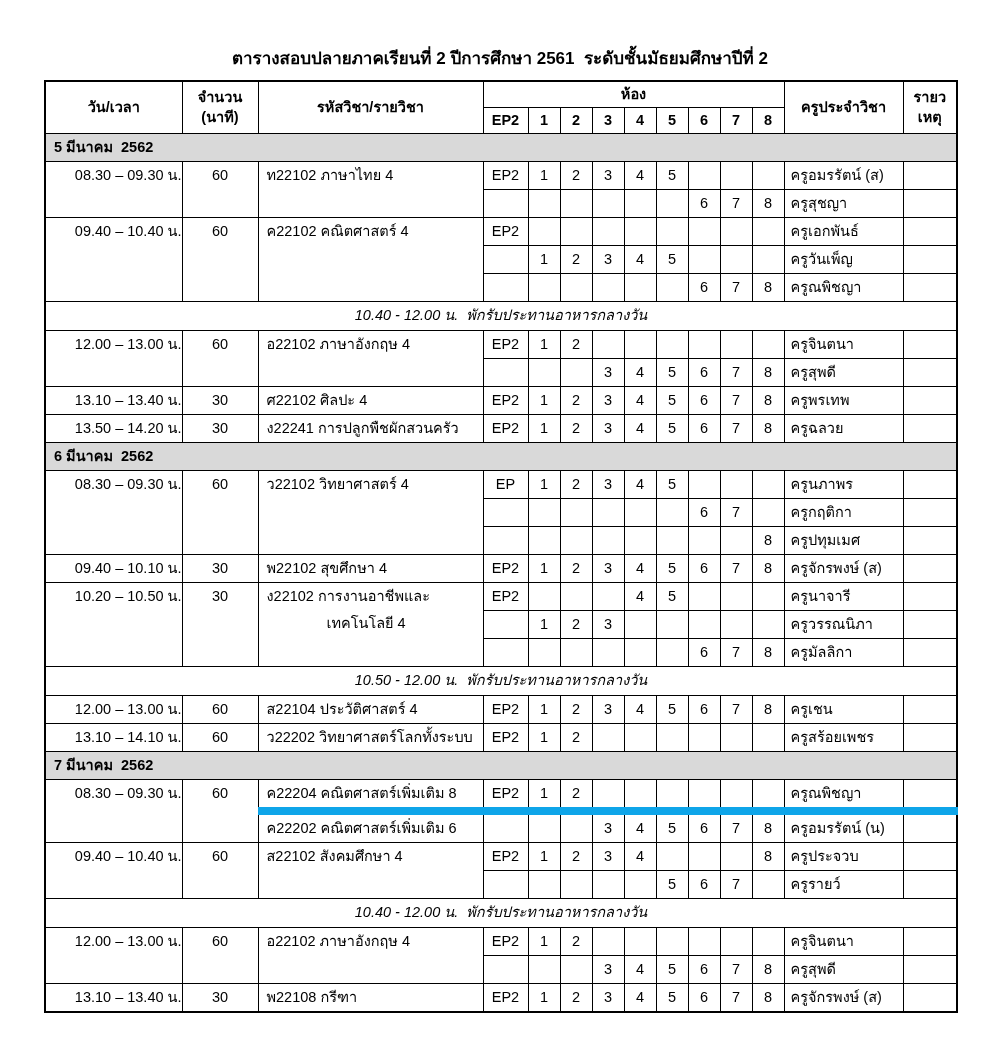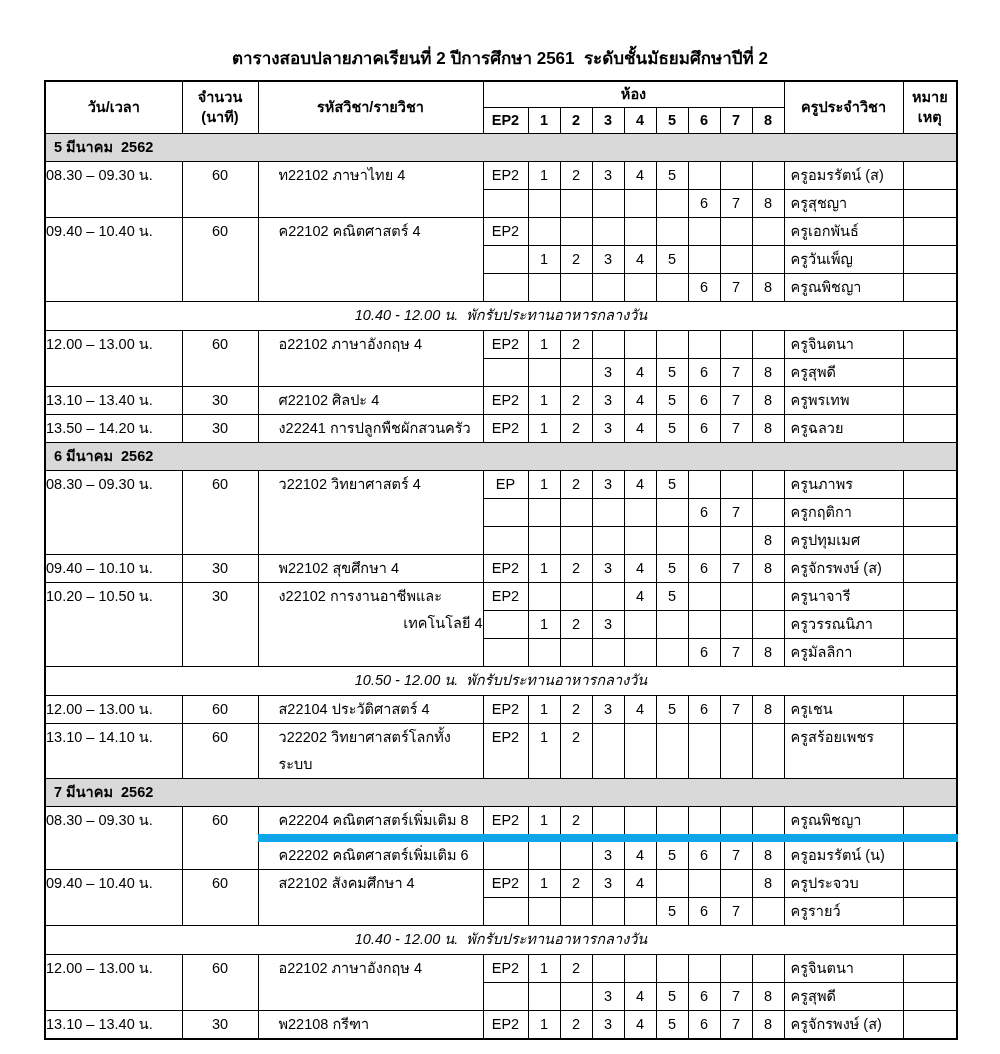--- a/index.html
+++ b/index.html
@@ -9,24 +9,24 @@
          font-weight:bold;font-size:17px;white-space:pre;}
   table{border-collapse:collapse;table-layout:fixed;width:912px;
         margin:9px 0 0 44px;border:2px solid #000;}
   th,td{border:1px solid #000;padding:0;overflow:hidden;font-size:14.5px;}
   th{font-weight:bold;text-align:center;vertical-align:middle;line-height:20px;}
   td{vertical-align:top;line-height:27px;}
   tr.hdr{height:26px;}
   tr.section{height:27px;}
   tr.data{height:28px;}
   tr.break{height:29px;}
-  td.time{text-align:left;}
+  td.time{text-align:right;}
   td.dur{text-align:center;}
-  td.subj{text-align:left;padding-left:20px;}
-  td.subj .line2{padding-left:60px;text-align:right;}
+  td.subj{text-align:left;padding-left:8px;}
+  td.subj .line2{padding-left:60px;}
   td.room{text-align:center;}
   td.teacher{text-align:left;padding-left:6px;}
   tr.section td{background:#d9d9d9;font-weight:bold;text-align:left;
                 padding-left:8px;white-space:pre;vertical-align:middle;}
   tr.break td{text-align:center;font-style:italic;white-space:pre;
               vertical-align:middle;margin-top:36px;}
   tr.thick-top td{border-top:8px solid #0ea5e9;}
   col.c-time{width:137px;} col.c-dur{width:76px;} col.c-subj{width:225px;}
   col.c-ep{width:45px;} col.c-r{width:32px;}
   col.c-teacher{width:119px;} col.c-remark{width:54px;}
@@ -58,21 +58,21 @@
 <tr class="hdr">
   <th rowspan="2">วัน/เวลา</th>
   <th rowspan="2">
     <div>จำนวน</div>
     <div>(นาที)</div>
   </th>
   <th rowspan="2">รหัสวิชา/รายวิชา</th>
   <th colspan="9">ห้อง</th>
   <th rowspan="2">ครูประจำวิชา</th>
   <th rowspan="2">
-    <div>หมาย</div>
+    <div>รายว</div>
     <div>เหตุ</div>
   </th>
 </tr>
 <tr class="hdr">
   <th>EP2</th>
   <th>1</th>
   <th>2</th>
   <th>3</th>
   <th>4</th>
   <th>5</th>

